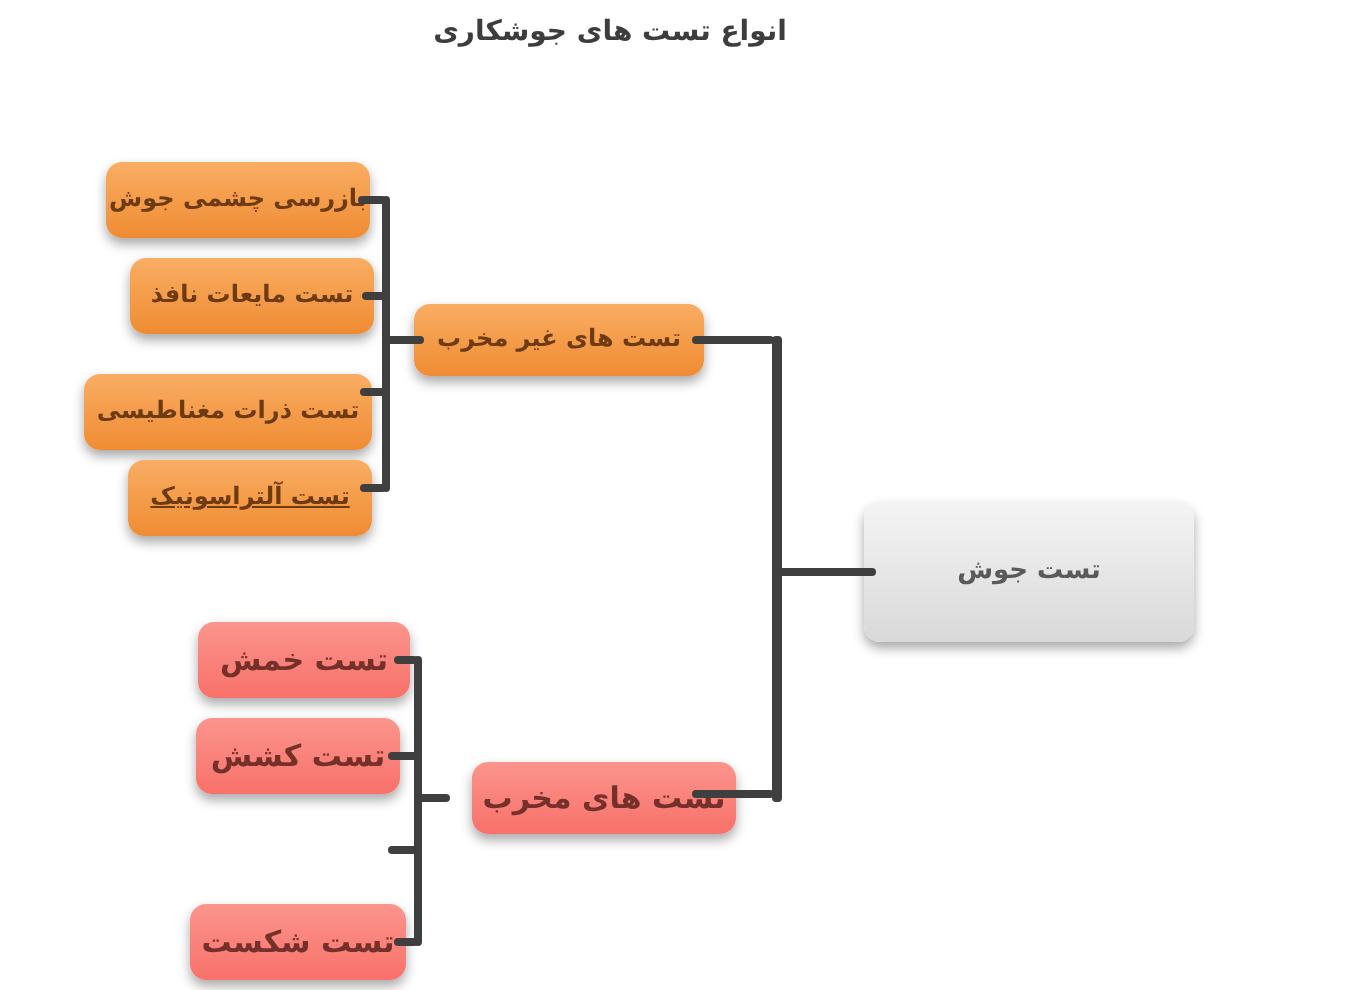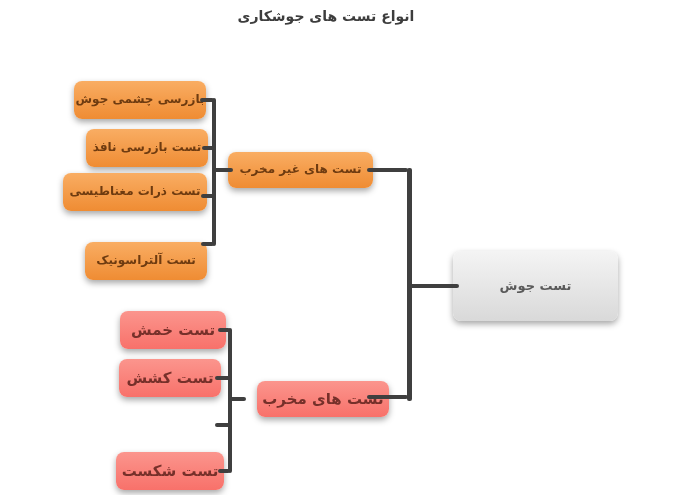--- a/index.html
+++ b/index.html
@@ -3,21 +3,20 @@
 <meta charset="utf-8">
 <style>
   html, body { margin: 0; padding: 0; background: #ffffff; }
   .canvas {
     position: relative;
     width: 628px;
     height: 495px;
     background: #ffffff;
     overflow: hidden;
     font-family: "DejaVu Sans", sans-serif;
-    margin-left: 21px;
   }
   .title {
     position: absolute;
     left: 155px; top: 8px; width: 300px;
     text-align: center;
     font-size: 14px;
     font-weight: bold;
     color: #3d3d3d;
     direction: rtl;
   }
@@ -61,23 +60,23 @@
 
 <div class="canvas">
 
   <div class="title">انواع تست های جوشکاری</div>
 
   <div class="node orange" style="left:207px; top:152px; width:145px; height:36px;">تست های غیر مخرب</div>
 
   <div class="node root" style="left:432px; top:251px; width:165px; height:70px;">تست جوش</div>
 
   <div class="node orange" style="left:53px; top:81px; width:132px; height:38px;">بازرسی چشمی جوش</div>
-  <div class="node orange" style="left:65px; top:129px; width:122px; height:38px;">تست بازرسی نافذ</div>
-  <div class="node orange" style="left:42px; top:173px; width:144px; height:38px;">تست ذرات مغناطیسی</div>
-  <div class="node orange" style="left:64px; top:242px; width:122px; height:38px;">تست آلتراسونیک</div>
+  <div class="node orange" style="left:65px; top:129px; width:122px; height:38px;">تست مایعات نافذ</div>
+  <div class="node orange" style="left:42px; top:187px; width:144px; height:38px;">تست ذرات مغناطیسی</div>
+  <div class="node orange" style="left:64px; top:230px; width:122px; height:38px;text-decoration:underline;">تست آلتراسونیک</div>
 
   <div class="node red" style="left:236px; top:381px; width:132px; height:36px;">تست های مخرب</div>
 
   <div class="node red" style="left:99px; top:311px; width:106px; height:38px;">تست خمش</div>
   <div class="node red" style="left:98px; top:359px; width:102px; height:38px;">تست کشش</div>
   <div class="node red" style="left:95px; top:452px; width:108px; height:38px;">تست شکست</div>
 
   <div class="conn" style="left:191px; top:98px; width:4px; height:148px;"></div>
   <div class="conn" style="left:179px; top:98px; width:14px; height:4px;"></div>
   <div class="conn" style="left:181px; top:146px; width:12px; height:4px;"></div>

